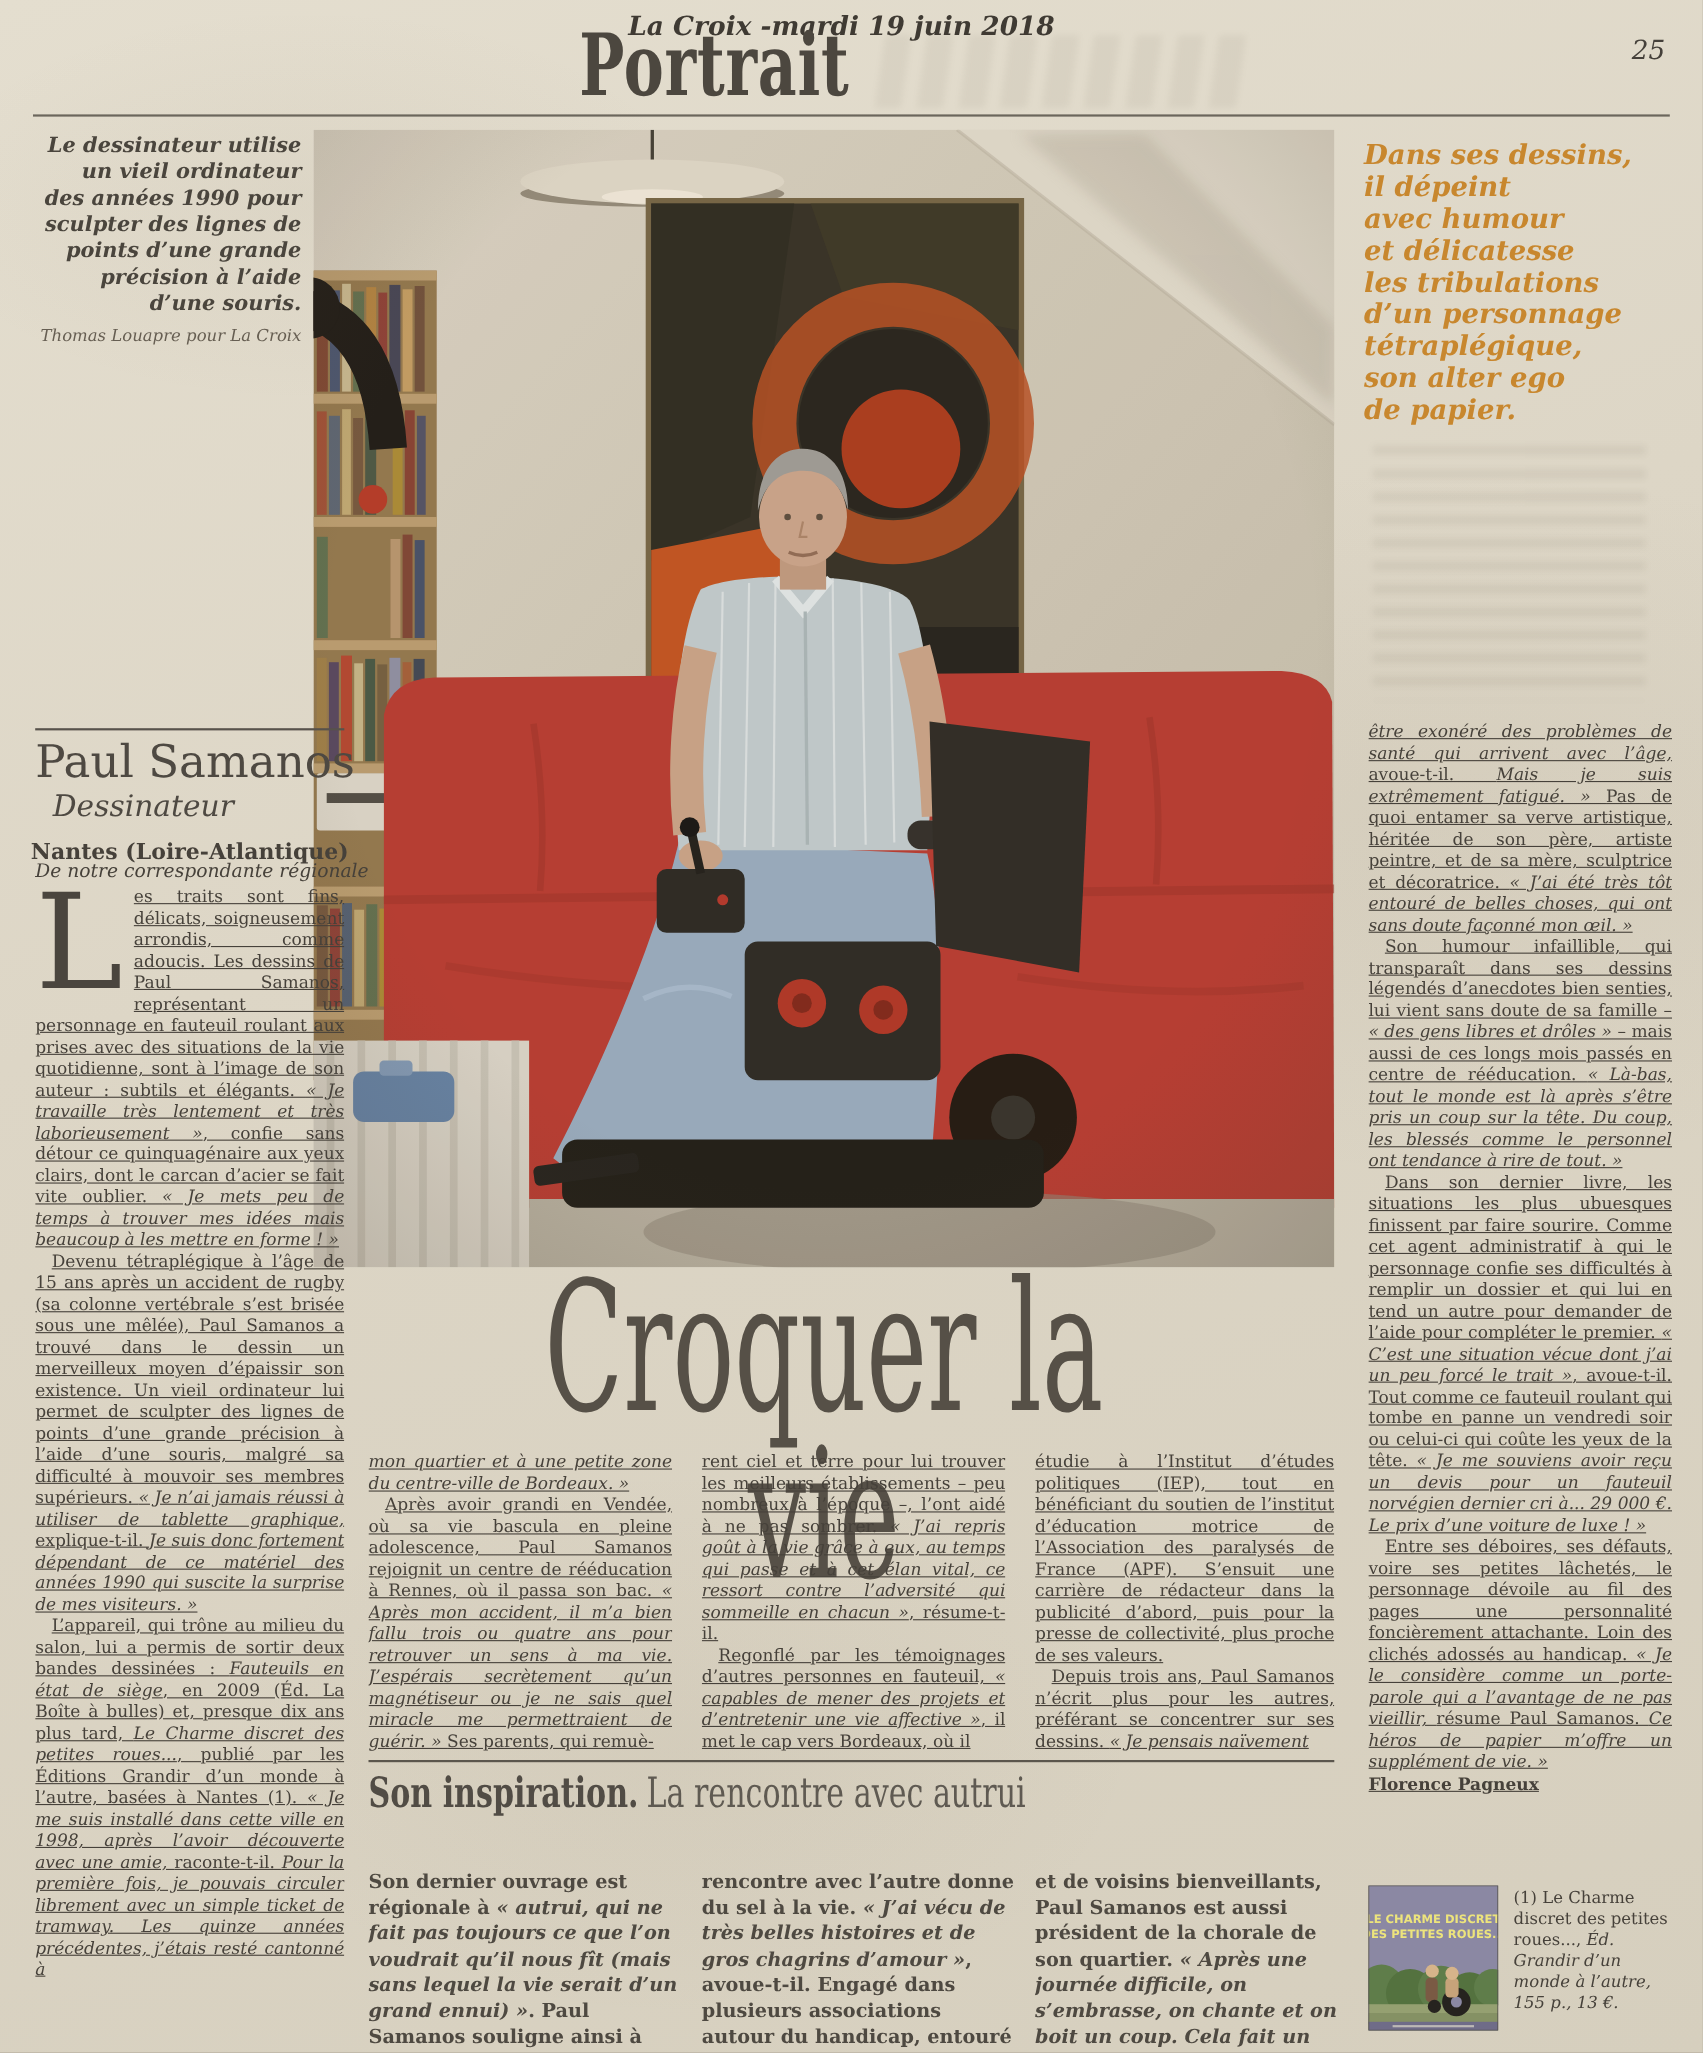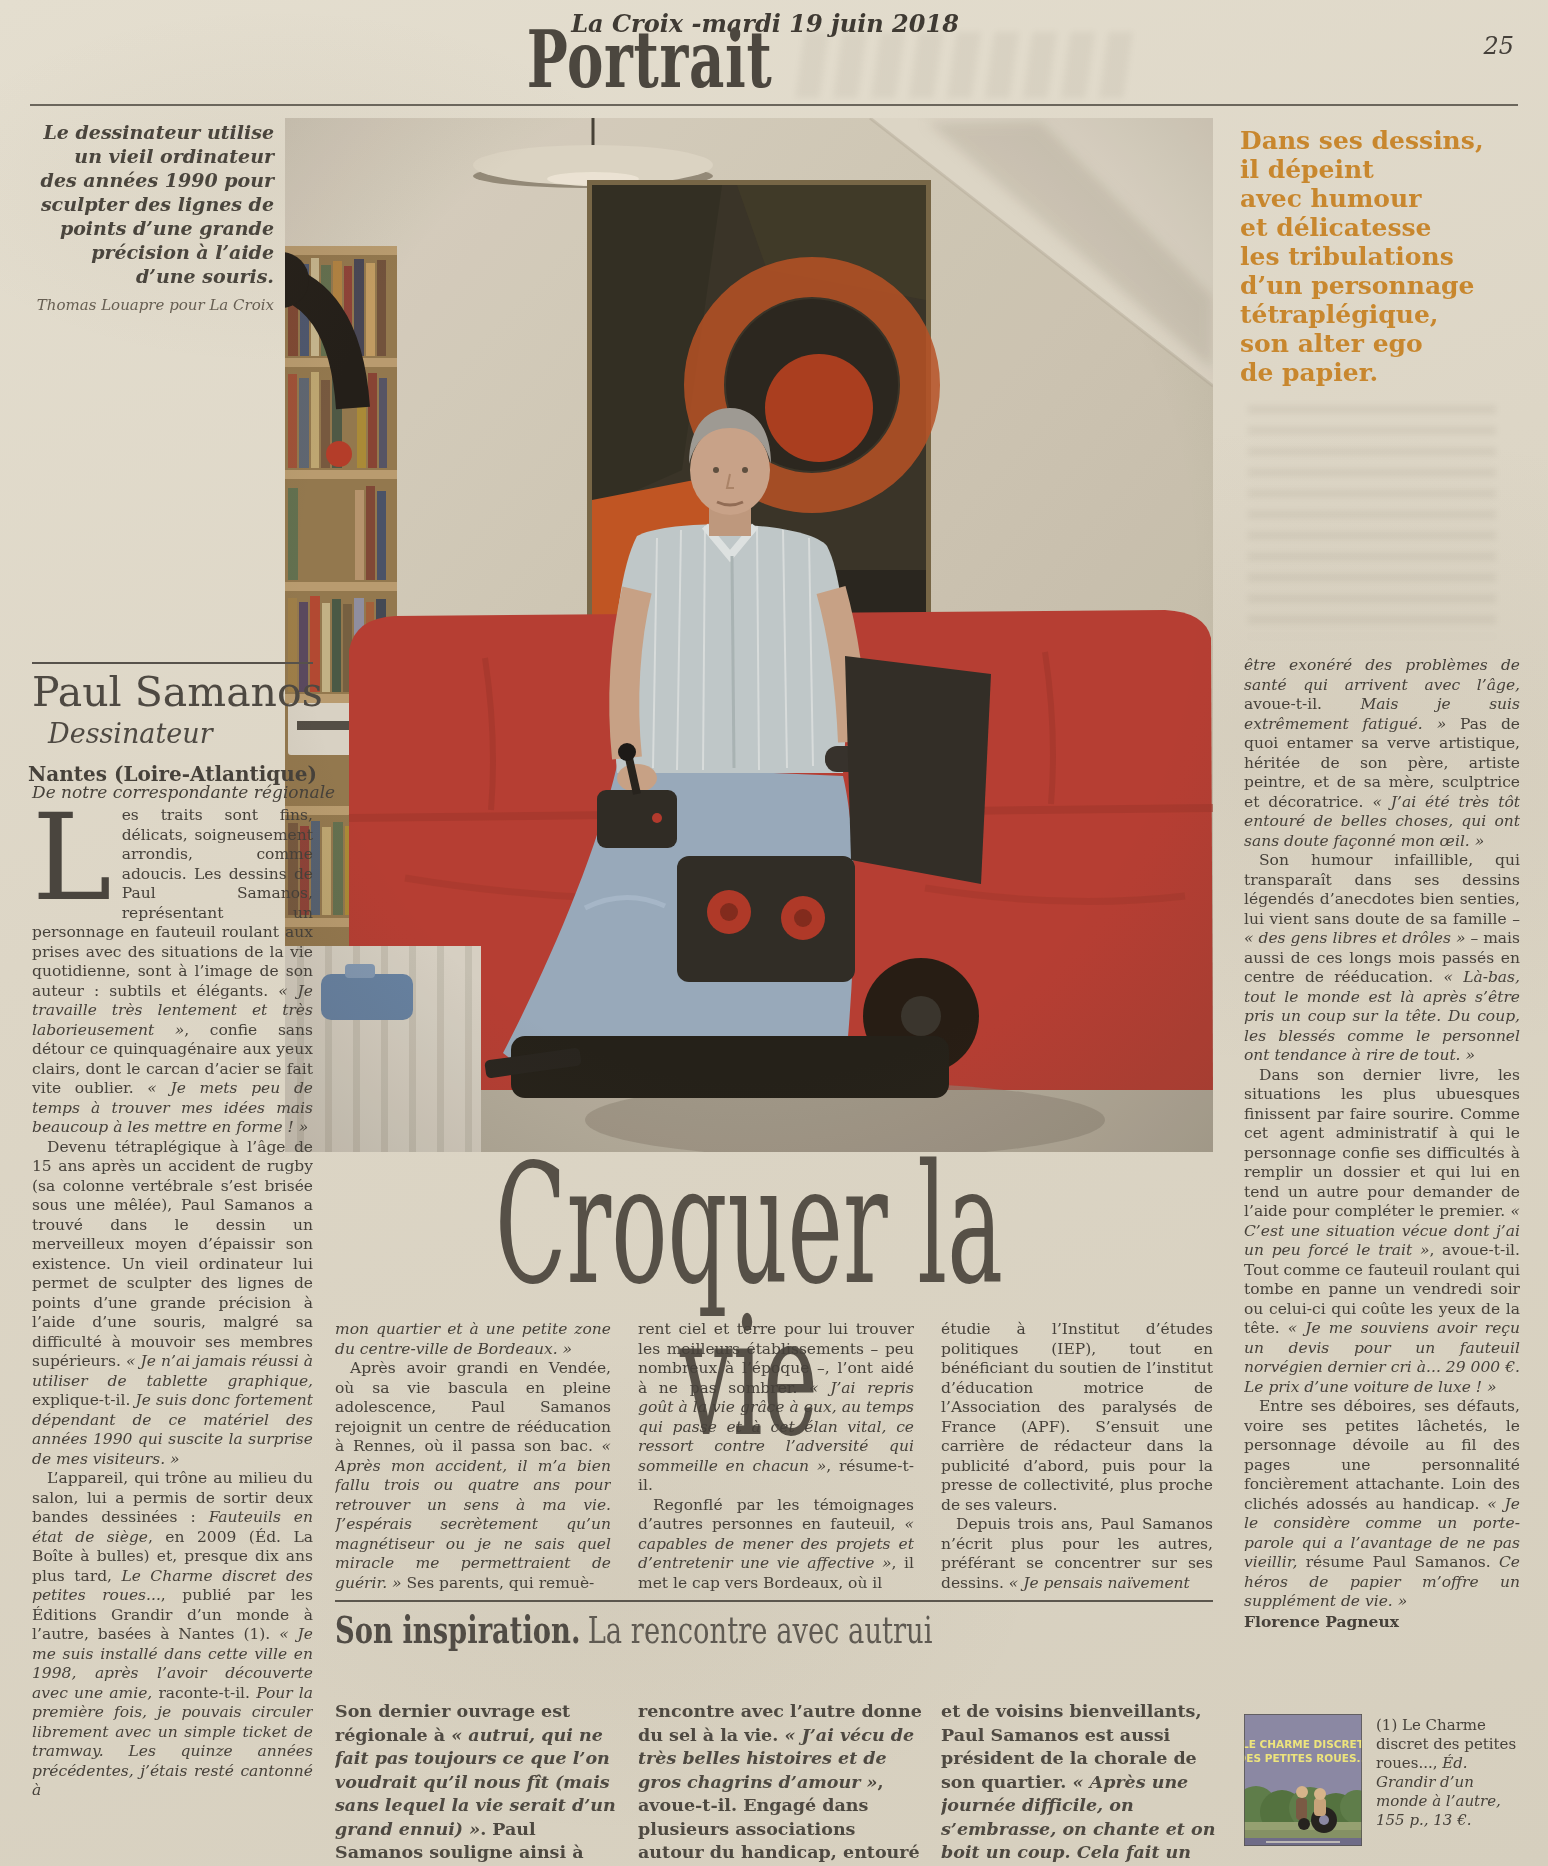--- a/index.html
+++ b/index.html
@@ -28,30 +28,30 @@
   .ghost-2{left:1248px;top:405px;width:248px;height:232px;
     background:repeating-linear-gradient(180deg, rgba(100,92,75,.22) 0 9px, transparent 9px 21px);
     opacity:.38;}
   
   .photo-caption{left:32px;top:120px;width:242px;text-align:right;}
   .cap-text{font-weight:bold;font-style:italic;font-size:19px;line-height:24px;color:#4a453d;}
   .cap-credit{margin-top:8px;font-style:italic;font-size:15px;color:#665e52;}
   
   .photo{left:285px;top:118px;width:928px;height:1034px;}
   
-  .pull-quote{left:1240px;top:126px;width:290px;font-weight:bold;
+  .pull-quote{left:1240px;top:126px;width:290px;font-style:italic;font-weight:bold;
     font-size:25px;line-height:29px;white-space:pre-line;}
   
   .author-rule{left:32px;top:662px;width:281px;height:2px;background:#57524b;}
   .author-name{left:32px;top:668px;font-size:41px;font-weight:normal;color:#4e4942;margin:0;}
   .author-role{left:48px;top:718px;font-style:italic;font-size:27px;color:#4e4942;}
   .dateline{left:28px;top:762px;font-weight:bold;font-size:20px;color:#46413a;}
   .origin{left:32px;top:782px;font-style:italic;font-size:17px;color:#46413a;}
   .body-col{position:absolute;text-align:justify;font-size:15.5px;line-height:19.5px;
-    color:#46413a;hyphens:auto;-webkit-hyphens:auto;overflow:hidden;}
+    color:#46413a;hyphens:auto;-webkit-hyphens:auto;overflow:hidden;text-decoration:underline;}
   .body-col p{margin:0;}
   .body-col p.ind{text-indent:15px;}
   .it{font-style:italic;}
   .bd{font-weight:bold;}
   .dc{float:left;font-size:120px;line-height:96px;padding:4px 10px 0 0;color:#4a453e;}
   .col-1{left:32px;top:806px;width:281px;height:1054px;}
   .col-2{left:335px;top:1320px;width:276px;height:278px;}
   .col-3{left:638px;top:1320px;width:276px;height:278px;}
   .col-4{left:941px;top:1320px;width:272px;height:278px;}
   .col-5{left:1244px;top:656px;width:276px;height:1008px;}

